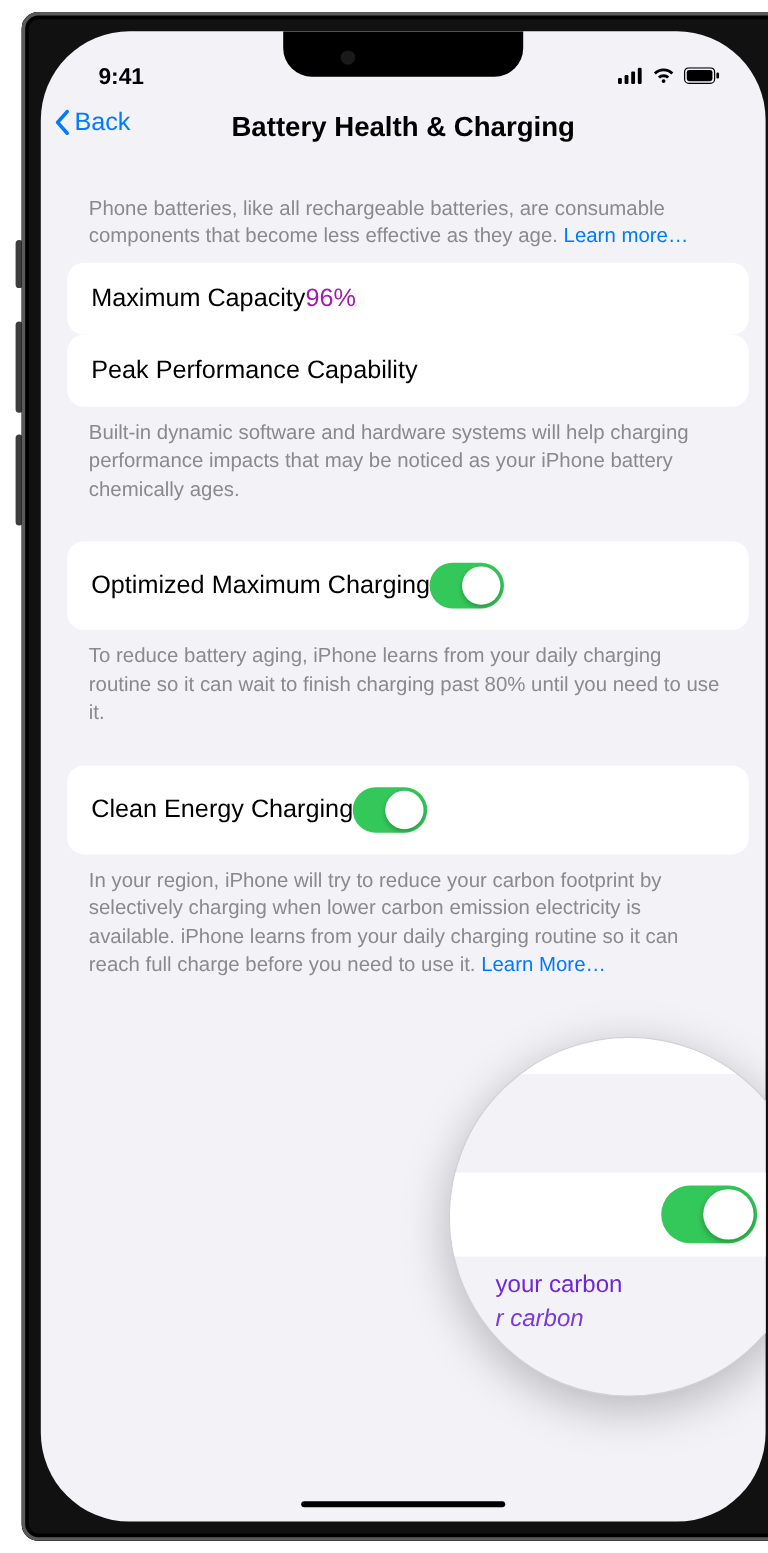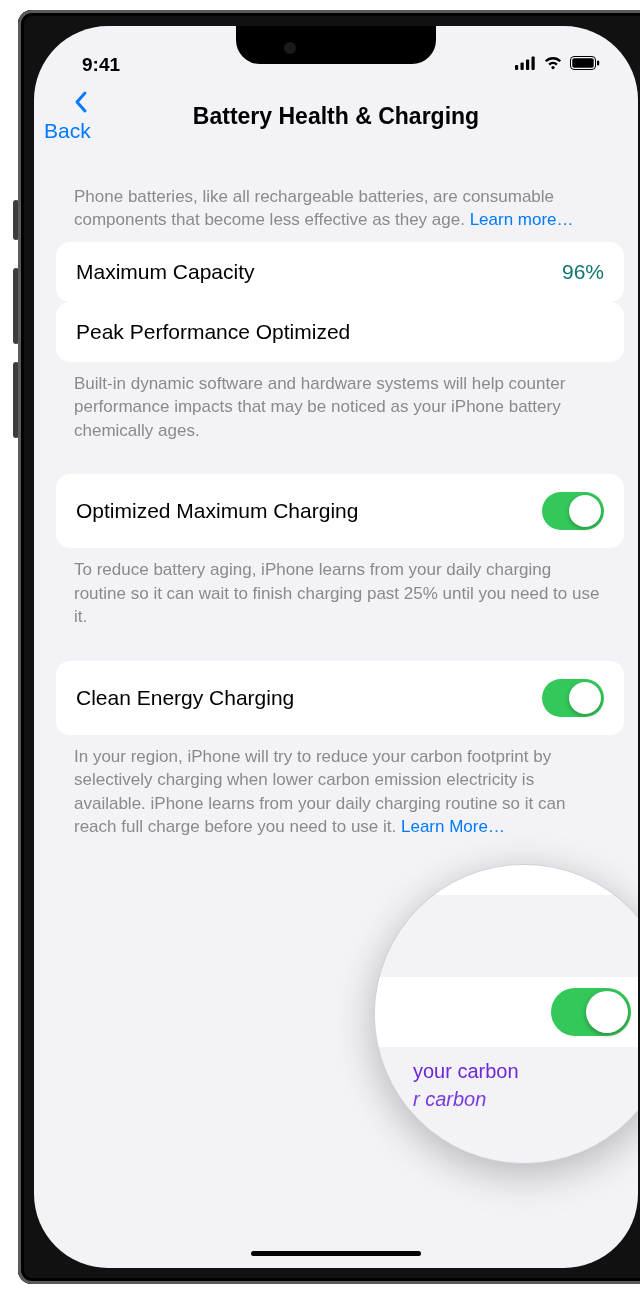--- a/index.html
+++ b/index.html
@@ -80,25 +80,24 @@
 
     
     .nav-bar {
       padding: 4px 18px 14px 10px;
       display: flex;
       align-items: center;
       position: relative;
     }
     .back-btn {
       display: flex;
-      align-items: flex-end;
+      align-items: flex-start;
       color: #007aff;
       font-size: 21px;
       font-weight: 400;
-      flex-direction: column;
     }
     .back-chevron { margin-right: 2px; }
     .nav-title {
       position: absolute;
       left: 0; right: 0;
       text-align: center;
       font-size: 23px;
       font-weight: 600;
       pointer-events: none;
     }
@@ -115,25 +114,25 @@
       padding: 0 18px 10px 18px;
     }
     .link { color: #007aff; }
 
     .cell {
       background: #fff;
       border-radius: 14px;
       padding: 18px 20px;
       display: flex;
       align-items: center;
-      justify-content: space-between;
+      justify-content: flex-start;
       min-height: 58px;
     }
     .cell-title { font-size: 21px; font-weight: 400; color: #000; }
-    .cell-value { font-size: 21px; color: #0f766e; }
+    .cell-value { font-size: 21px; color: #a21caf; }
 
     .section-footer {
       font-size: 17px;
       color: #8a8a8e;
       line-height: 1.38;
       padding: 10px 18px 32px 18px;
     }
 
     
     .switch {
@@ -292,31 +291,31 @@
       <div class="section-header">
         <span>Phone batteries, like all rechargeable batteries, are consumable components that become less effective as they age. </span><span class="link">Learn more…</span>
       </div>
 
       <div class="cell">
         <div class="cell-title">Maximum Capacity</div>
         <div class="cell-value">96%</div>
       </div>
 
       <div class="cell">
-        <div class="cell-title">Peak Performance Optimized</div>
-      </div>
-      <div class="section-footer">Built-in dynamic software and hardware systems will help counter performance impacts that may be noticed as your iPhone battery chemically ages.</div>
+        <div class="cell-title">Peak Performance Capability</div>
+      </div>
+      <div class="section-footer">Built-in dynamic software and hardware systems will help charging performance impacts that may be noticed as your iPhone battery chemically ages.</div>
 
       <div class="cell">
         <div class="cell-title">Optimized Maximum Charging</div>
         <div class="switch">
           <div class="knob"></div>
         </div>
       </div>
-      <div class="section-footer">To reduce battery aging, iPhone learns from your daily charging routine so it can wait to finish charging past 25% until you need to use it.</div>
+      <div class="section-footer">To reduce battery aging, iPhone learns from your daily charging routine so it can wait to finish charging past 80% until you need to use it.</div>
 
       <div class="cell">
         <div class="cell-title">Clean Energy Charging</div>
         <div class="switch">
           <div class="knob"></div>
         </div>
       </div>
       <div class="section-footer">
         <span>In your region, iPhone will try to reduce your carbon footprint by selectively charging when lower carbon emission electricity is available. iPhone learns from your daily charging routine so it can reach full charge before you need to use it. </span><span class="link">Learn More…</span>
       </div>

